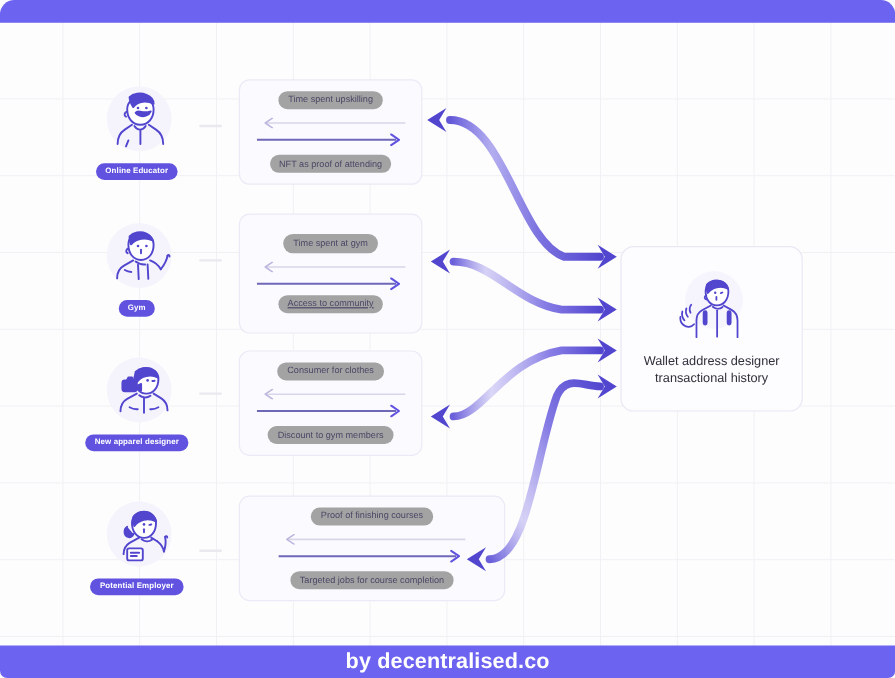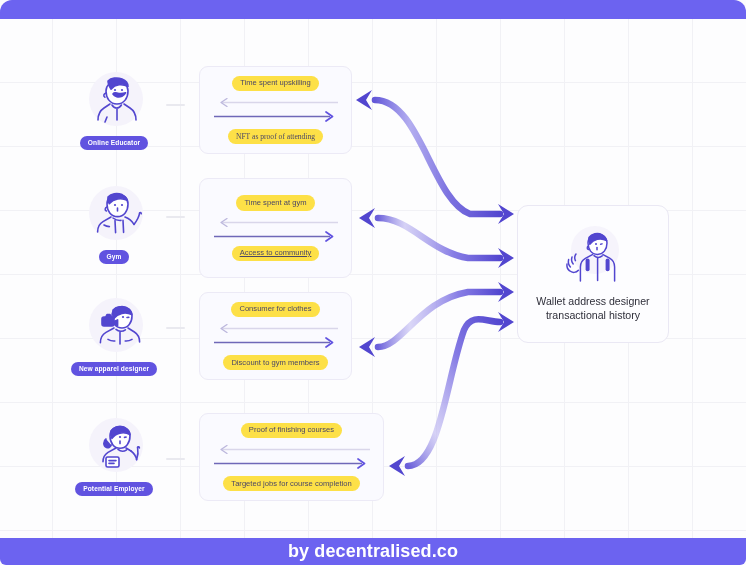--- a/index.html
+++ b/index.html
@@ -97,21 +97,21 @@
     position: absolute;
     background: #fafaff;
     border: 1px solid #eceaf6;
     border-radius: 9px;
     display: flex;
     flex-direction: column;
     align-items: center;
     justify-content: center;
   }
   .pill {
-    background: #fde047;
+    background: #a3a3a3;
     color: #4b4766;
     font-size: 7.6px;
     padding: 3.5px 8px 4px 8px;
     border-radius: 9px;
     white-space: nowrap;
     line-height: 1;
   }
   .arrow-row { position: relative; }
   .arrow-row svg { display: block; }
 
@@ -193,21 +193,21 @@
         <line x1="8" y1="4.5" x2="124" y2="4.5" stroke="#d9d6ea" stroke-width="1.3"></line>
         <polyline points="13,0.5 7,4.5 13,8.5" fill="none" stroke="#bcb7dd" stroke-width="1.3" stroke-linecap="round" stroke-linejoin="round"></polyline>
       </svg>
     </div>
     <div class="arrow-row" style="margin-top:4px;">
       <svg width="124" height="11" viewBox="0 0 124 11">
         <line x1="0" y1="5.5" x2="116" y2="5.5" stroke="#6f68b8" stroke-width="1.7"></line>
         <polyline points="112,1 118.5,5.5 112,10" fill="none" stroke="#6153e0" stroke-width="1.7" stroke-linecap="round" stroke-linejoin="round"></polyline>
       </svg>
     </div>
-    <div class="pill" style="margin-top:7px;font-family:Liberation Serif, serif;">NFT as proof of attending</div>
+    <div class="pill" style="margin-top:7px;">NFT as proof of attending</div>
   </div>
 
   <div class="actor" style="left:62px; top:186px;">
     <div class="actor-art">
       <div class="halo"></div>
       <svg width="64" height="60" viewBox="0 0 64 60" fill="none" stroke="#5246cf" stroke-width="1.6" stroke-linecap="round" stroke-linejoin="round">
         <path d="M25 17c0-6 4.6-9.6 10.5-9.6S46 11 46 17c0 7-4 12.6-10.5 12.6S25 24 25 17z" fill="#ffffff"></path>
         <path d="M26 10c3-3.4 9-4.6 14-2.4 3 1.4 4.6 3.6 5.2 5.8-3-1.6-6.4-2-9.6-1.4-3.4.6-6.4 2.4-8.4 4.6-1-2.2-1.6-4.6-1.2-6.6z" fill="#5246cf" stroke="#5246cf"></path>
         <circle cx="33" cy="18" r="1.1" fill="#5246cf" stroke="none"></circle>
         <circle cx="40" cy="18" r="1.1" fill="#5246cf" stroke="none"></circle>
@@ -303,21 +303,21 @@
         <path d="M36 30.4c2.4 2 6 2.2 8.6 .4"></path>
         <path d="M26 40c2.4 1.6 5.4 2.2 8.4 1.8"></path>
         <rect x="24" y="38" width="13" height="10" rx="1.6" fill="#ffffff" stroke="#5246cf"></rect>
         <path d="M27 41.6h7M27 44.4h5"></path>
       </svg>
     </div>
     <div class="actor-badge">Potential Employer</div>
   </div>
   <div class="dash" style="left:166px; top:458px;"></div>
 
-  <div class="card" style="left:199px; top:413px; width:185px; height:88px;">
+  <div class="card" style="left:199px; top:413px; width:222px; height:88px;">
     <div class="pill">Proof of finishing courses</div>
     <div class="arrow-row" style="margin-top:7px;">
       <svg width="156" height="9" viewBox="0 0 156 9">
         <line x1="8" y1="4.5" x2="156" y2="4.5" stroke="#d9d6ea" stroke-width="1.3"></line>
         <polyline points="13,0.5 7,4.5 13,8.5" fill="none" stroke="#bcb7dd" stroke-width="1.3" stroke-linecap="round" stroke-linejoin="round"></polyline>
       </svg>
     </div>
     <div class="arrow-row" style="margin-top:4px;">
       <svg width="156" height="11" viewBox="0 0 156 11">
         <line x1="0" y1="5.5" x2="148" y2="5.5" stroke="#6f68b8" stroke-width="1.7"></line>

